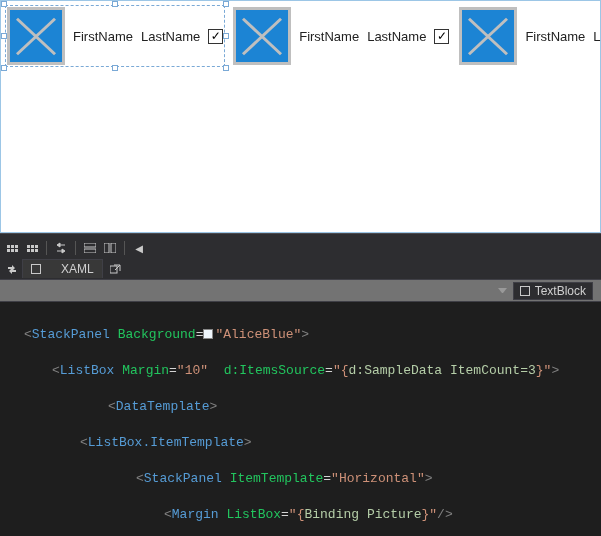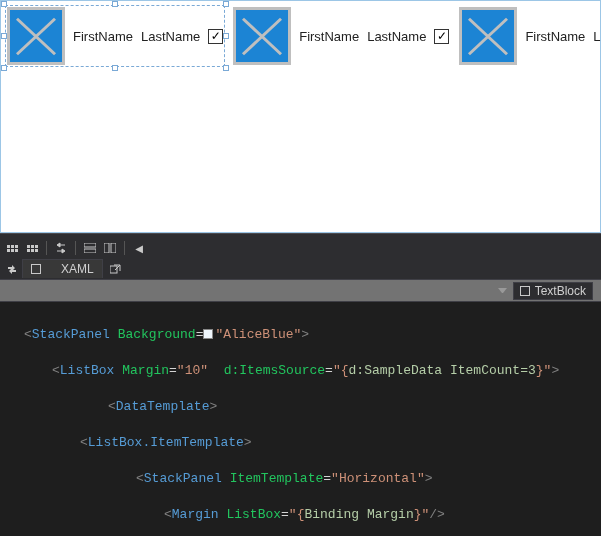--- a/index.html
+++ b/index.html
@@ -325,21 +325,21 @@
     <span>TextBlock</span>
   </div>
 </div>
 
 <div class="editor">
 <span class="line pad1"><span class="br">&lt;</span><span class="elem">StackPanel</span><span> </span><span class="attr">Background</span><span class="wt">=</span><span class="color-swatch"></span><span class="str">"AliceBlue"</span><span class="br">&gt;</span></span>
 <span class="line pad2"><span class="br">&lt;</span><span class="elem">ListBox</span><span> </span><span class="attr">Margin</span><span class="wt">=</span><span class="str">"10"</span><span>  </span><span class="attr">d:ItemsSource</span><span class="wt">=</span><span class="str">"{</span><span class="mk">d:SampleData ItemCount=3</span><span class="str">}"</span><span class="br">&gt;</span></span>
 <span class="line pad4"><span class="br">&lt;</span><span class="elem">DataTemplate</span><span class="br">&gt;</span></span>
 <span class="line pad3"><span class="br">&lt;</span><span class="elem">ListBox.ItemTemplate</span><span class="br">&gt;</span></span>
 <span class="line pad5"><span class="br">&lt;</span><span class="elem">StackPanel</span><span> </span><span class="attr">ItemTemplate</span><span class="wt">=</span><span class="str">"Horizontal"</span><span class="br">&gt;</span></span>
-<span class="line pad6"><span class="br">&lt;</span><span class="elem">Margin</span><span> </span><span class="attr">ListBox</span><span class="wt">=</span><span class="str">"{</span><span class="mk">Binding Margin</span><span class="str">}"</span><span class="br">/&gt;</span></span>
+<span class="line pad6"><span class="br">&lt;</span><span class="elem">Margin</span><span> </span><span class="attr">ListBox</span><span class="wt">=</span><span class="str">"{</span><span class="mk">Binding Picture</span><span class="str">}"</span><span class="br">/&gt;</span></span>
 
 
 
 
 
 
 
 
 </div>
 

